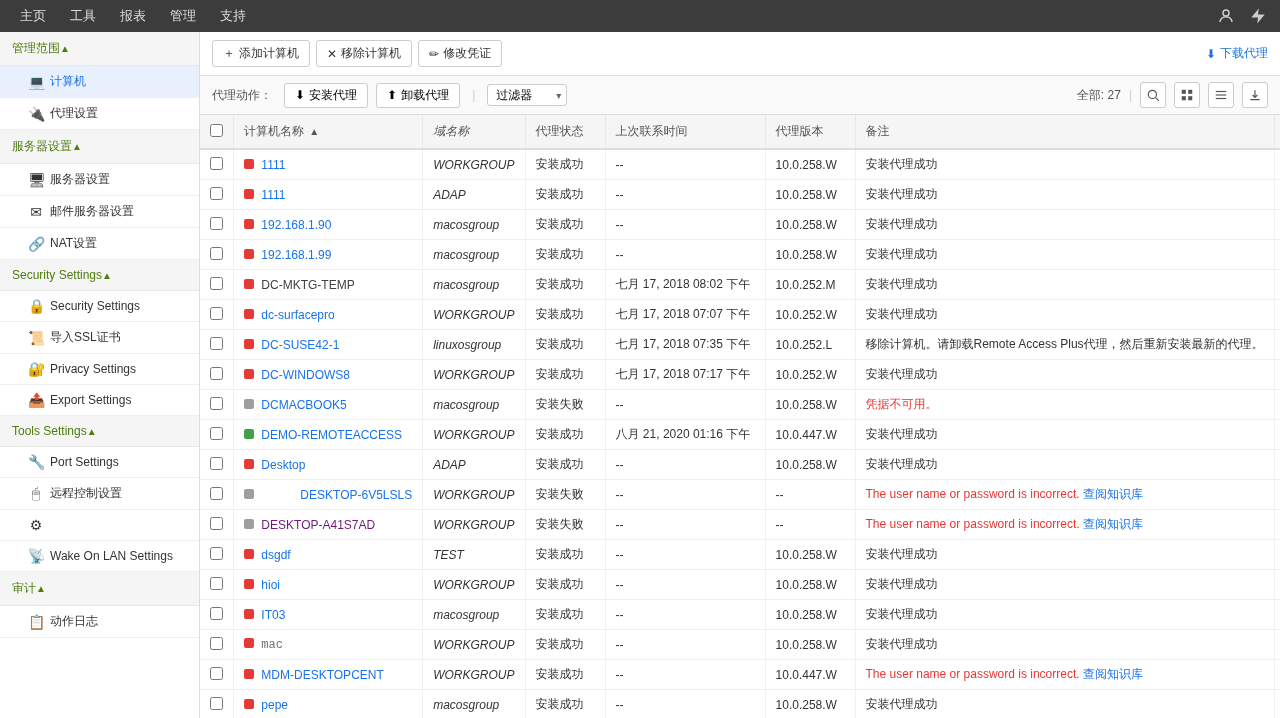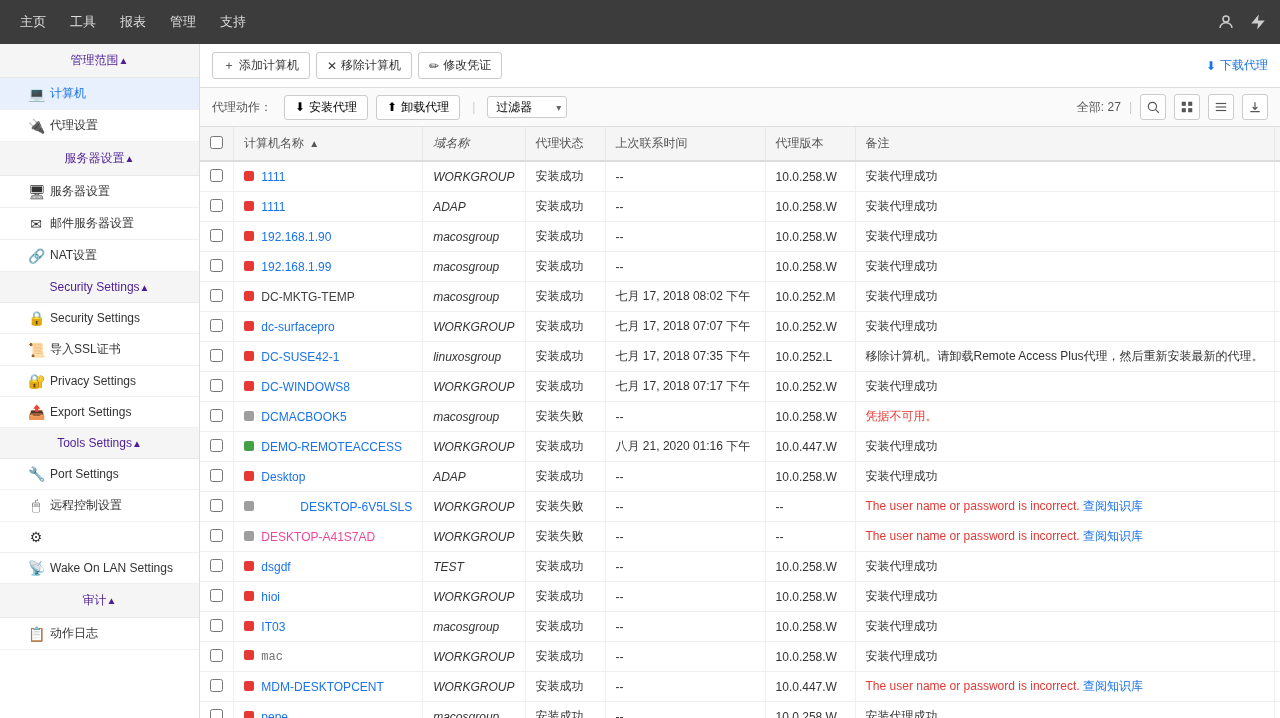--- a/index.html
+++ b/index.html
@@ -1,31 +1,31 @@
 <!DOCTYPE html>
 <html><head>
   <meta charset="utf-8">
   <style>
     * { box-sizing: border-box; margin: 0; padding: 0; }
     body { font-family: "Microsoft YaHei", Arial, sans-serif; font-size: 12px; background: #f0f0f0; color: #333; display: flex; flex-direction: column; height: 718px; overflow: hidden; }
 
     
-    .top-nav { background: #3c3c3c; color: #ccc; display: flex; align-items: center; height: 44px; padding: 0 8px; flex-shrink: 0; justify-content: space-between; }
+    .top-nav { background: #3c3c3c; color: #ccc; display: flex; align-items: center; height: 32px; padding: 0 8px; flex-shrink: 0; justify-content: space-between; }
     .top-nav-left { display: flex; gap: 0; }
     .top-nav-item { padding: 0 12px; height: 32px; line-height: 32px; cursor: pointer; font-size: 13px; color: #ddd; }
     .top-nav-right { display: flex; gap: 4px; align-items: center; }
     .top-nav-icon { width: 28px; height: 28px; display: flex; align-items: center; justify-content: center; cursor: pointer; color: #ccc; }
 
     
     .main-layout { display: flex; flex: 1; overflow: hidden; }
 
     
     .sidebar { width: 200px; background: #fff; border-right: 1px solid #ddd; overflow-y: auto; flex-shrink: 0; }
     .sidebar-section { }
-    .sidebar-section-header { background: #f5f5f5; padding: 8px 12px; font-size: 12px; color: #4c1d95; display: flex; justify-content: center; align-items: center; cursor: pointer; border-bottom: 1px solid #e8e8e8; }
+    .sidebar-section-header { background: #f5f5f5; padding: 8px 12px; font-size: 12px; color: #4d7c0f; display: flex; justify-content: flex-start; align-items: center; cursor: pointer; border-bottom: 1px solid #e8e8e8; }
     .sidebar-section-header .chevron { font-size: 10px; }
     .sidebar-item { padding: 7px 12px 7px 28px; cursor: pointer; font-size: 12px; color: #333; display: flex; align-items: center; gap: 6px; border-bottom: 1px solid #f0f0f0; }
     .sidebar-item.active { background: #e8f0fe; color: #1a73e8; }
     .sidebar-item .icon { font-size: 14px; width: 16px; text-align: center; flex-shrink: 0; }
 
     
     .content { flex: 1; display: flex; flex-direction: column; overflow: hidden; background: #fff; }
 
     
     .toolbar { padding: 8px 12px; border-bottom: 1px solid #ddd; display: flex; align-items: center; gap: 6px; flex-shrink: 0; background: #fff; }
@@ -453,21 +453,21 @@
     <td class="col-version">--</td>
     <td class="col-note"><span class="text-red">The user name or password is incorrect.</span> <a class="text-blue" href="#">查阅知识库</a></td>
     <td class="col-user">--</td>
   </tr>
             <tr>
     <td class="col-check">
       <input type="checkbox" style="">
     </td>
     <td class="col-name">
       <span class="status-dot dot-gray"></span>
-      <span style="cursor:pointer;color:#ec4899;">DESKTOP-A41S7AD</span>
+      <span style="cursor:pointer;color:#701a75;">DESKTOP-A41S7AD</span>
     </td>
     <td class="col-domain">WORKGROUP</td>
     <td class="col-status">安装失败</td>
     <td class="col-time">--</td>
     <td class="col-version">--</td>
     <td class="col-note"><span class="text-red">The user name or password is incorrect.</span> <a class="text-blue" href="#">查阅知识库</a></td>
     <td class="col-user">--</td>
   </tr>
             <tr>
     <td class="col-check">

